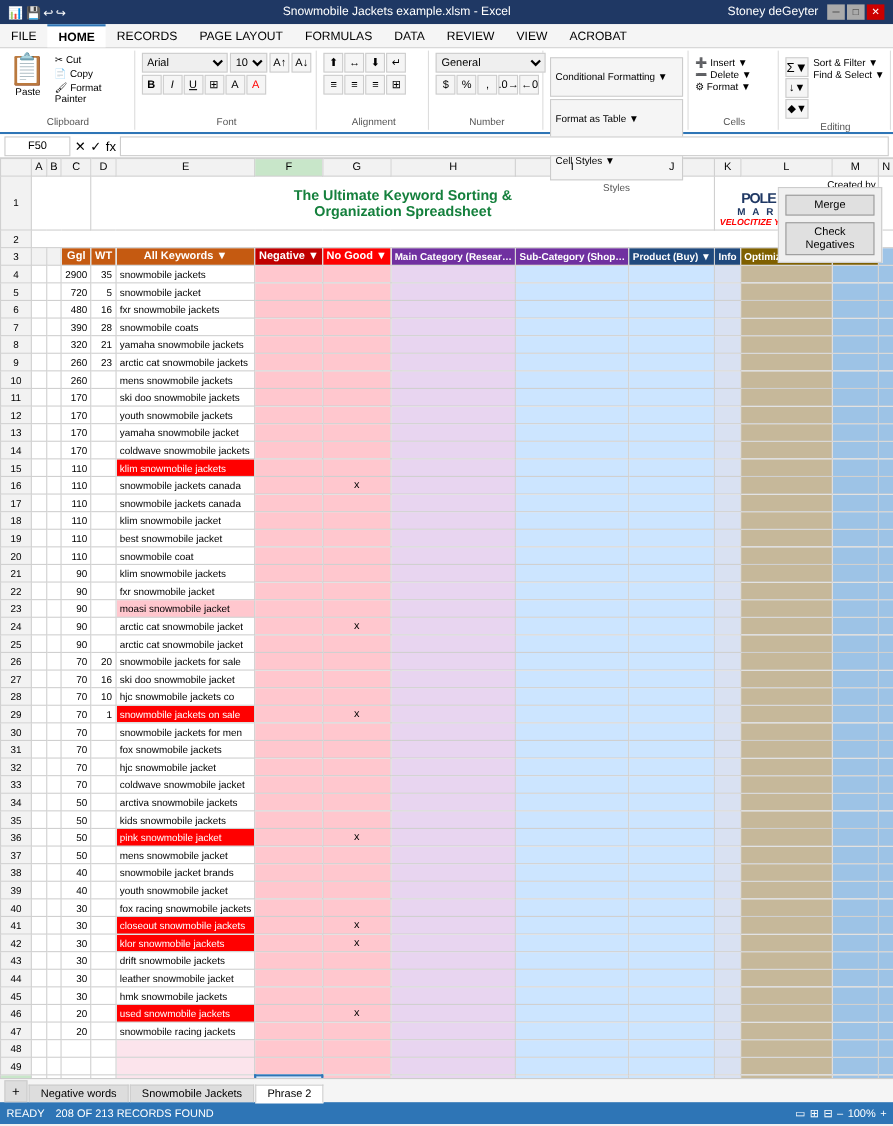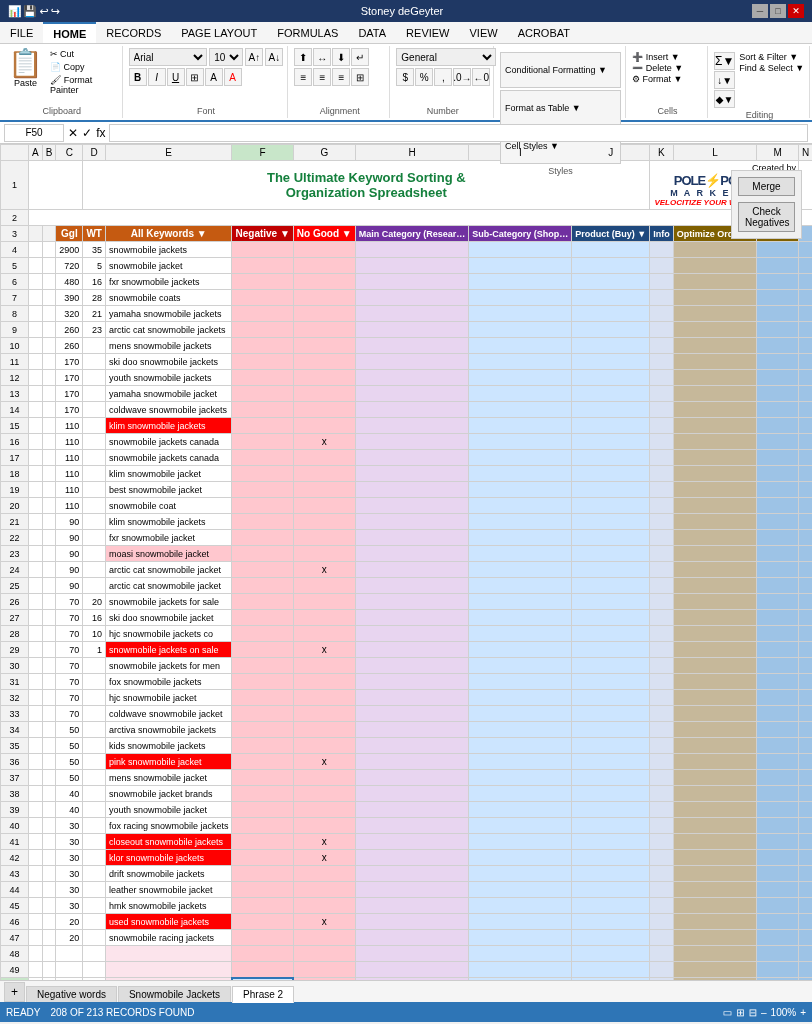--- a/index.html
+++ b/index.html
@@ -50,21 +50,21 @@
     .cell-btn { font-size: 9px; cursor: pointer; border: none; background: transparent; display: flex; align-items: center; gap: 2px; }
 
     .editing-group { min-width: 100px; }
 
     
     .formula-bar { display: flex; align-items: center; height: 22px; background: white; border-bottom: 1px solid #ccc; padding: 0 4px; gap: 4px; }
     .name-box { width: 60px; height: 18px; border: 1px solid #ccc; font-size: 10px; text-align: center; padding: 0 2px; }
     .formula-input { flex: 1; height: 18px; border: 1px solid #ccc; font-size: 10px; padding: 0 4px; }
 
     
-    .right-panel { position: absolute; right: 10px; top: 170px; background: #f0f0f0; border: 1px solid #ccc; padding: 6px; width: 71px; display: flex; flex-direction: column; gap: 6px; z-index: 10; }
+    .right-panel { position: absolute; right: 10px; top: 170px; background: #f0f0f0; border: 1px solid #ccc; padding: 6px; width: 95px; display: flex; flex-direction: column; gap: 6px; z-index: 10; }
     .panel-btn { font-size: 10px; cursor: pointer; border: 1px solid #999; background: #e0e0e0; padding: 3px 6px; text-align: center; }
     .excel-grid { width: 100%; border-collapse: collapse; font-size: 10px; }
     .excel-grid th, .excel-grid td { border: 1px solid #d0d0d0; padding: 0 3px; height: 16px; white-space: nowrap; overflow: hidden; }
     .excel-grid th { background: #f2f2f2; text-align: center; font-weight: normal; font-size: 10px; }
 
     
     .row-num { background: #f2f2f2; text-align: center; width: 28px; min-width: 28px; font-size: 9px; }
 
     
     .col-header { background: #f2f2f2; text-align: center; font-size: 10px; }
@@ -114,20 +114,21 @@
 </head>
 <body>
 
 <div class="title-bar">
   <span style="display:flex;gap:2px;font-size:11px;">
     <span>📊</span>
     <span>💾</span>
     <span>↩</span>
     <span>↪</span>
   </span>
+  <span style="flex:1;text-align:center;font-size:11px;">Snowmobile Jackets example.xlsm - Excel</span>
   <span style="font-size:11px;margin-right:8px;">Stoney deGeyter</span>
   <div class="title-bar-controls">
     <button class="title-btn min">─</button>
     <button class="title-btn max">□</button>
     <button class="title-btn close">✕</button>
   </div>
 </div>
 
 <div class="ribbon-tabs">
   <button class="ribbon-tab">FILE</button>

